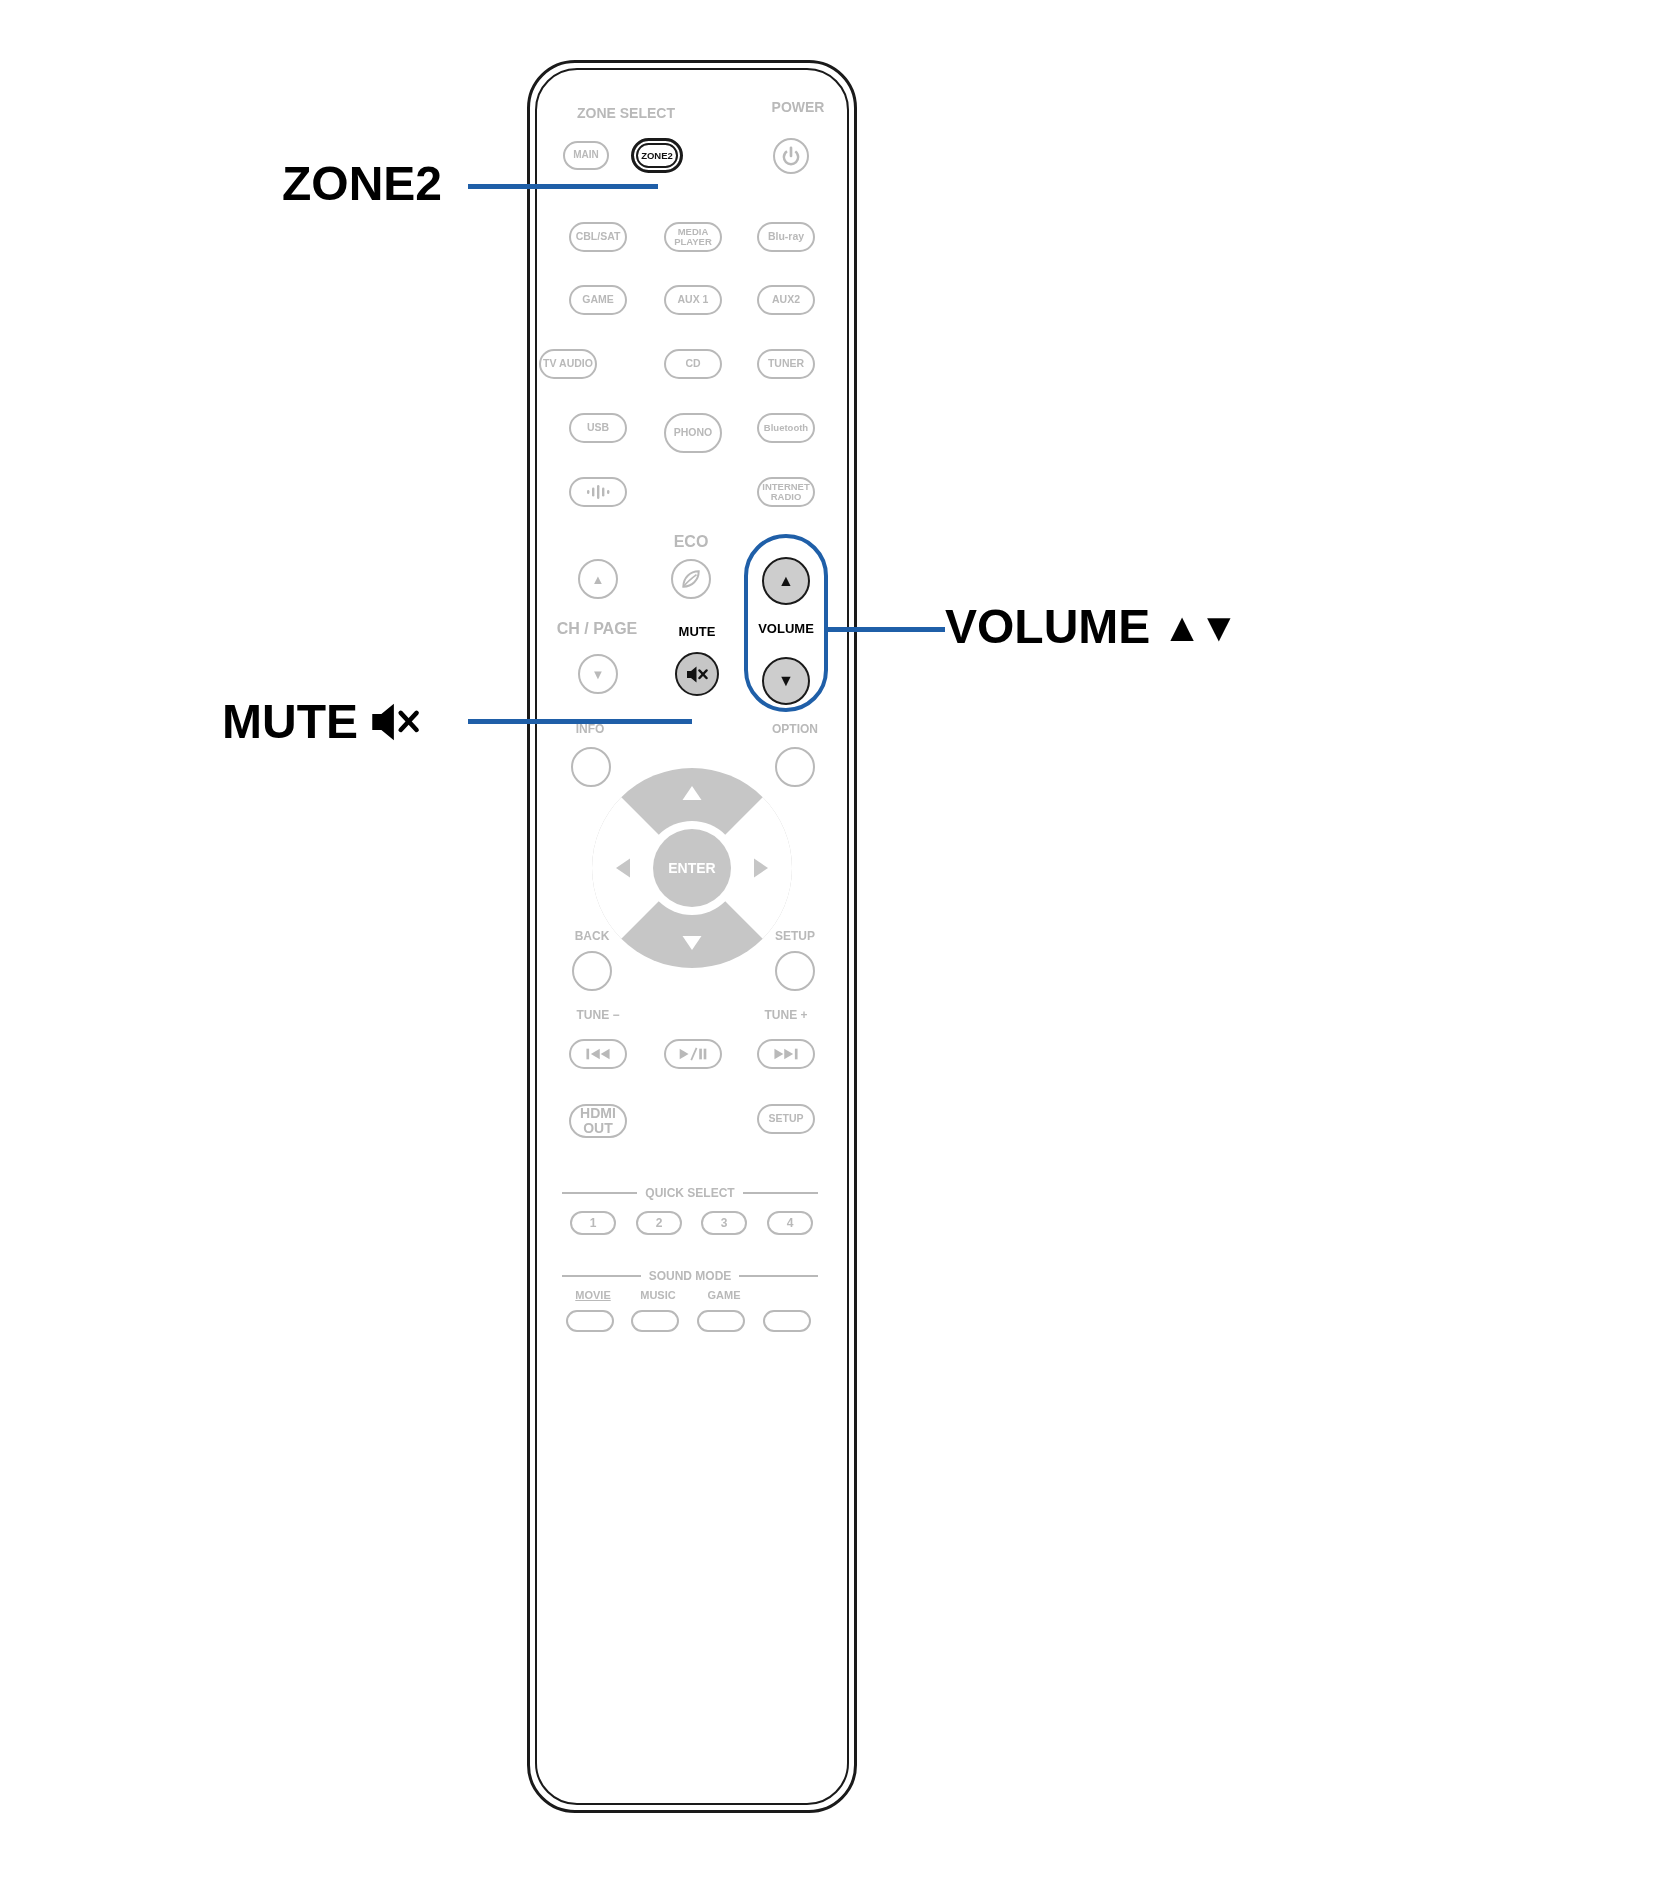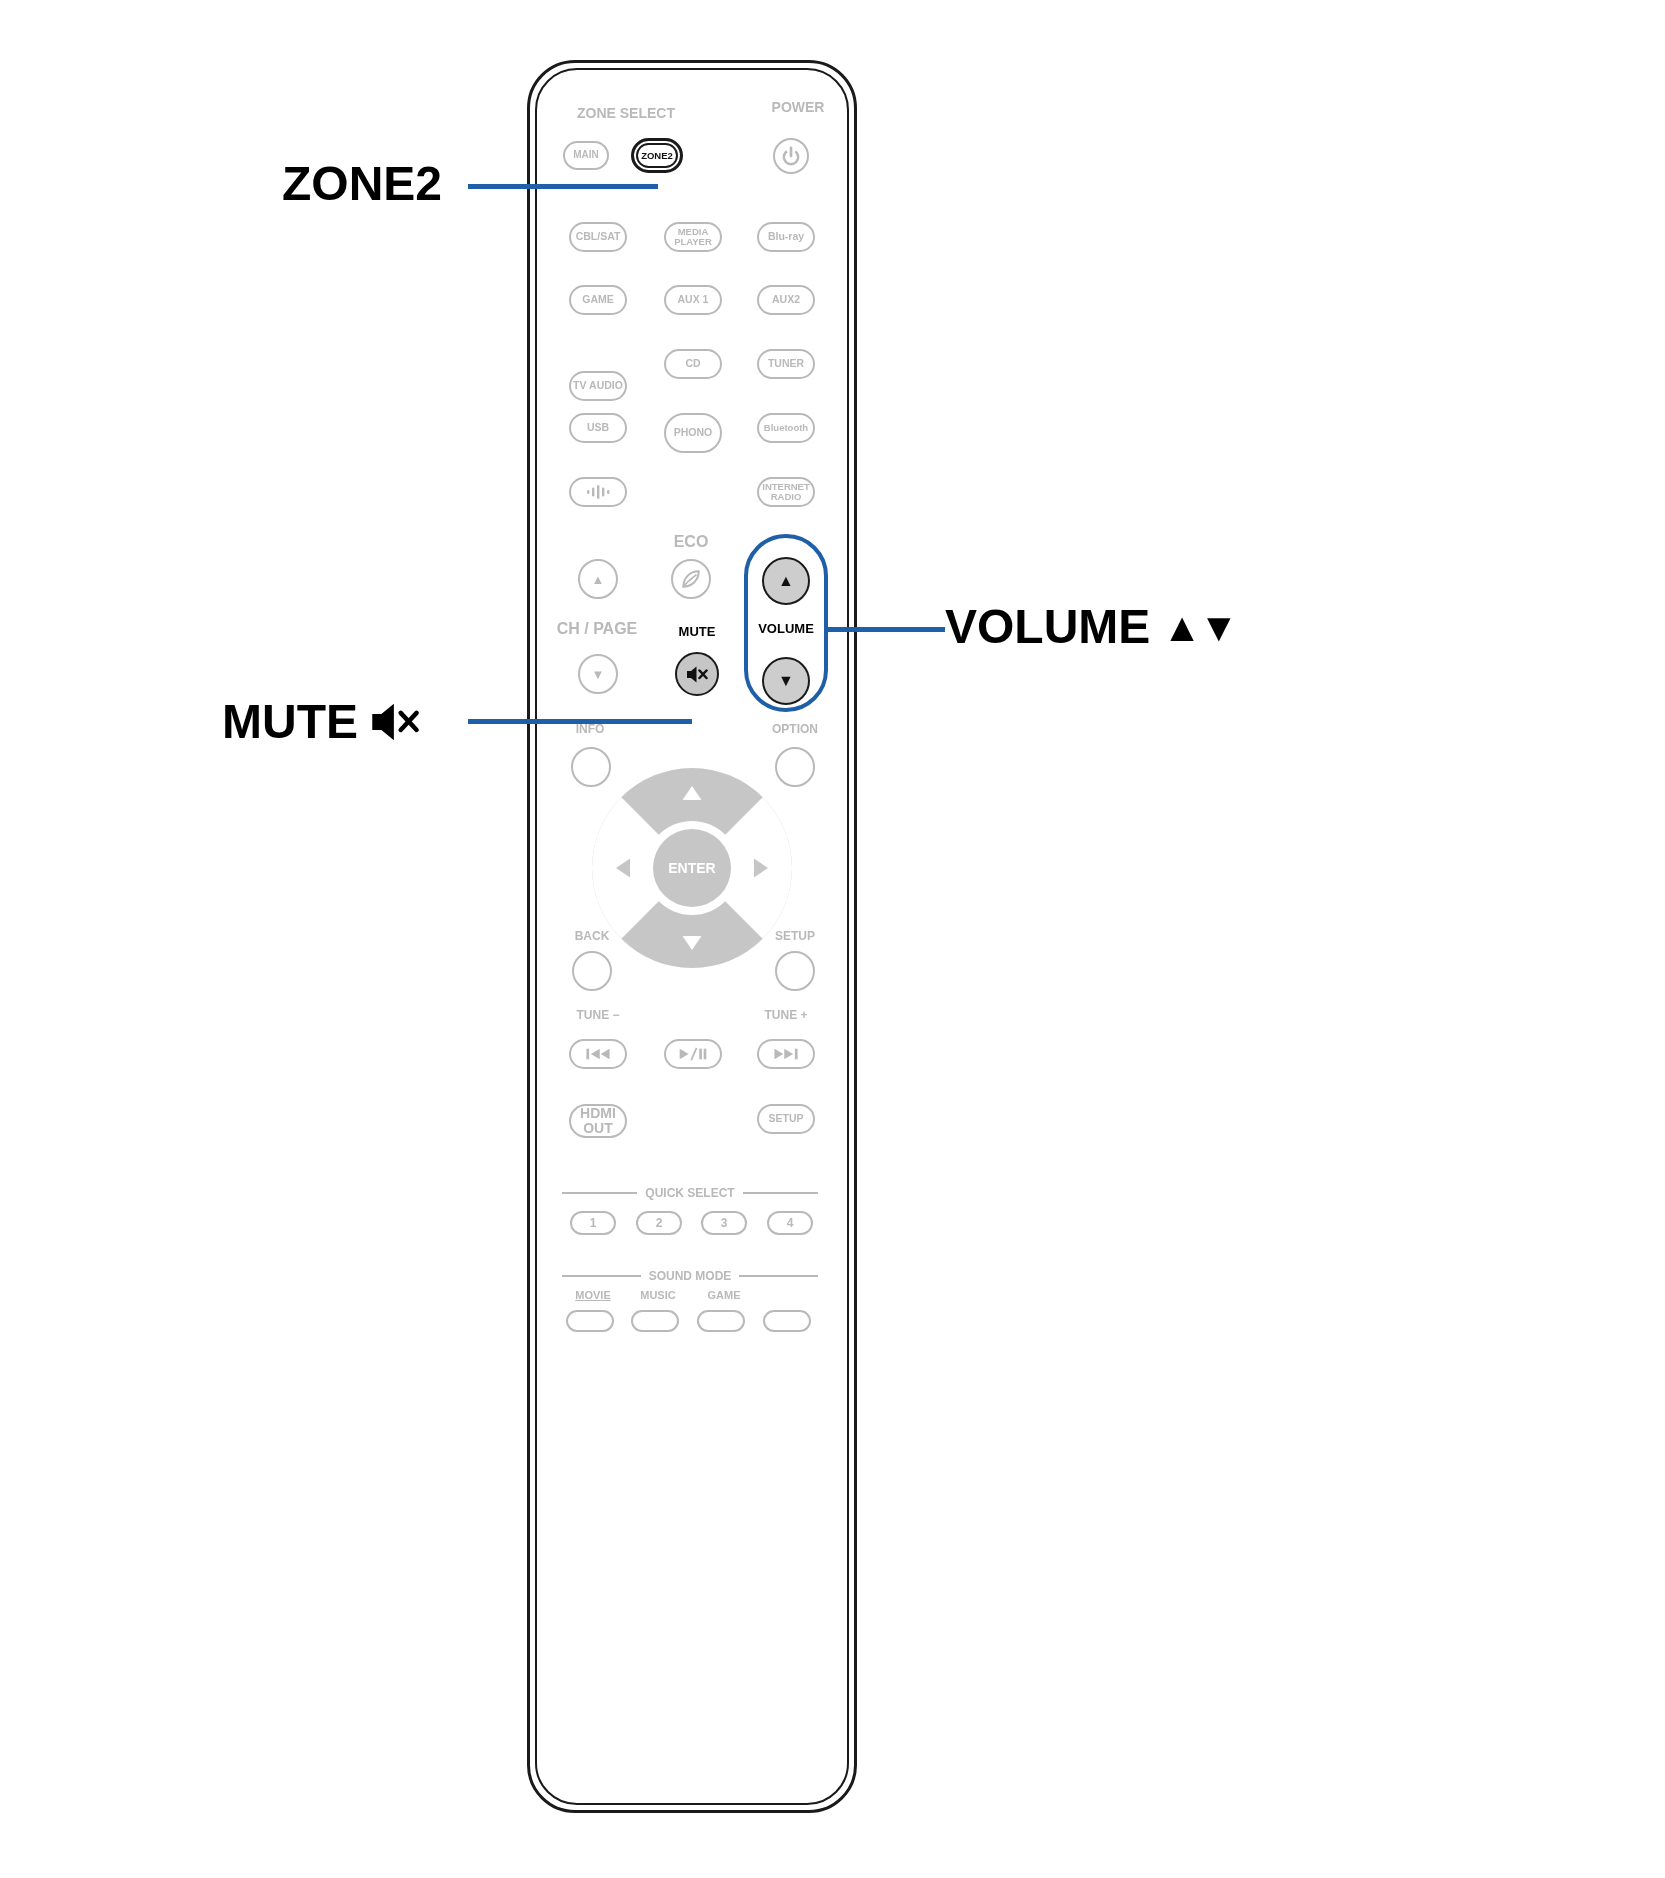--- a/index.html
+++ b/index.html
@@ -84,21 +84,21 @@
 
   <div class="pill" style="left:569px; top:222px; width:58px; height:30px;">CBL/SAT</div>
   <div class="pill" style="left:664px; top:222px; width:58px; height:30px; font-size:9.5px;">MEDIA
 PLAYER</div>
   <div class="pill" style="left:757px; top:222px; width:58px; height:30px;">Blu-ray</div>
 
   <div class="pill" style="left:569px; top:285px; width:58px; height:30px;">GAME</div>
   <div class="pill" style="left:664px; top:285px; width:58px; height:30px;">AUX 1</div>
   <div class="pill" style="left:757px; top:285px; width:58px; height:30px;">AUX2</div>
 
-  <div class="pill" style="left:569px; top:349px; width:58px; height:30px;margin-top:22px;">TV AUDIO</div>
+  <div class="pill" style="left:539px; top:349px; width:58px; height:30px;">TV AUDIO</div>
   <div class="pill" style="left:664px; top:349px; width:58px; height:30px;">CD</div>
   <div class="pill" style="left:757px; top:349px; width:58px; height:30px;">TUNER</div>
 
   <div class="pill" style="left:569px; top:413px; width:58px; height:30px;">USB</div>
   <div class="pill" style="left:664px; top:413px; width:58px; height:40px;">PHONO</div>
   <div class="pill" style="left:757px; top:413px; width:58px; height:30px; font-size:9.5px;">Bluetooth</div>
 
   <div class="pill" style="left:569px; top:477px; width:58px; height:30px;">
     <svg width="24" height="18" viewBox="0 0 24 18">
       <rect x="1" y="7" width="2.4" height="4" rx="1.2" fill="#b9b9b9"></rect>

